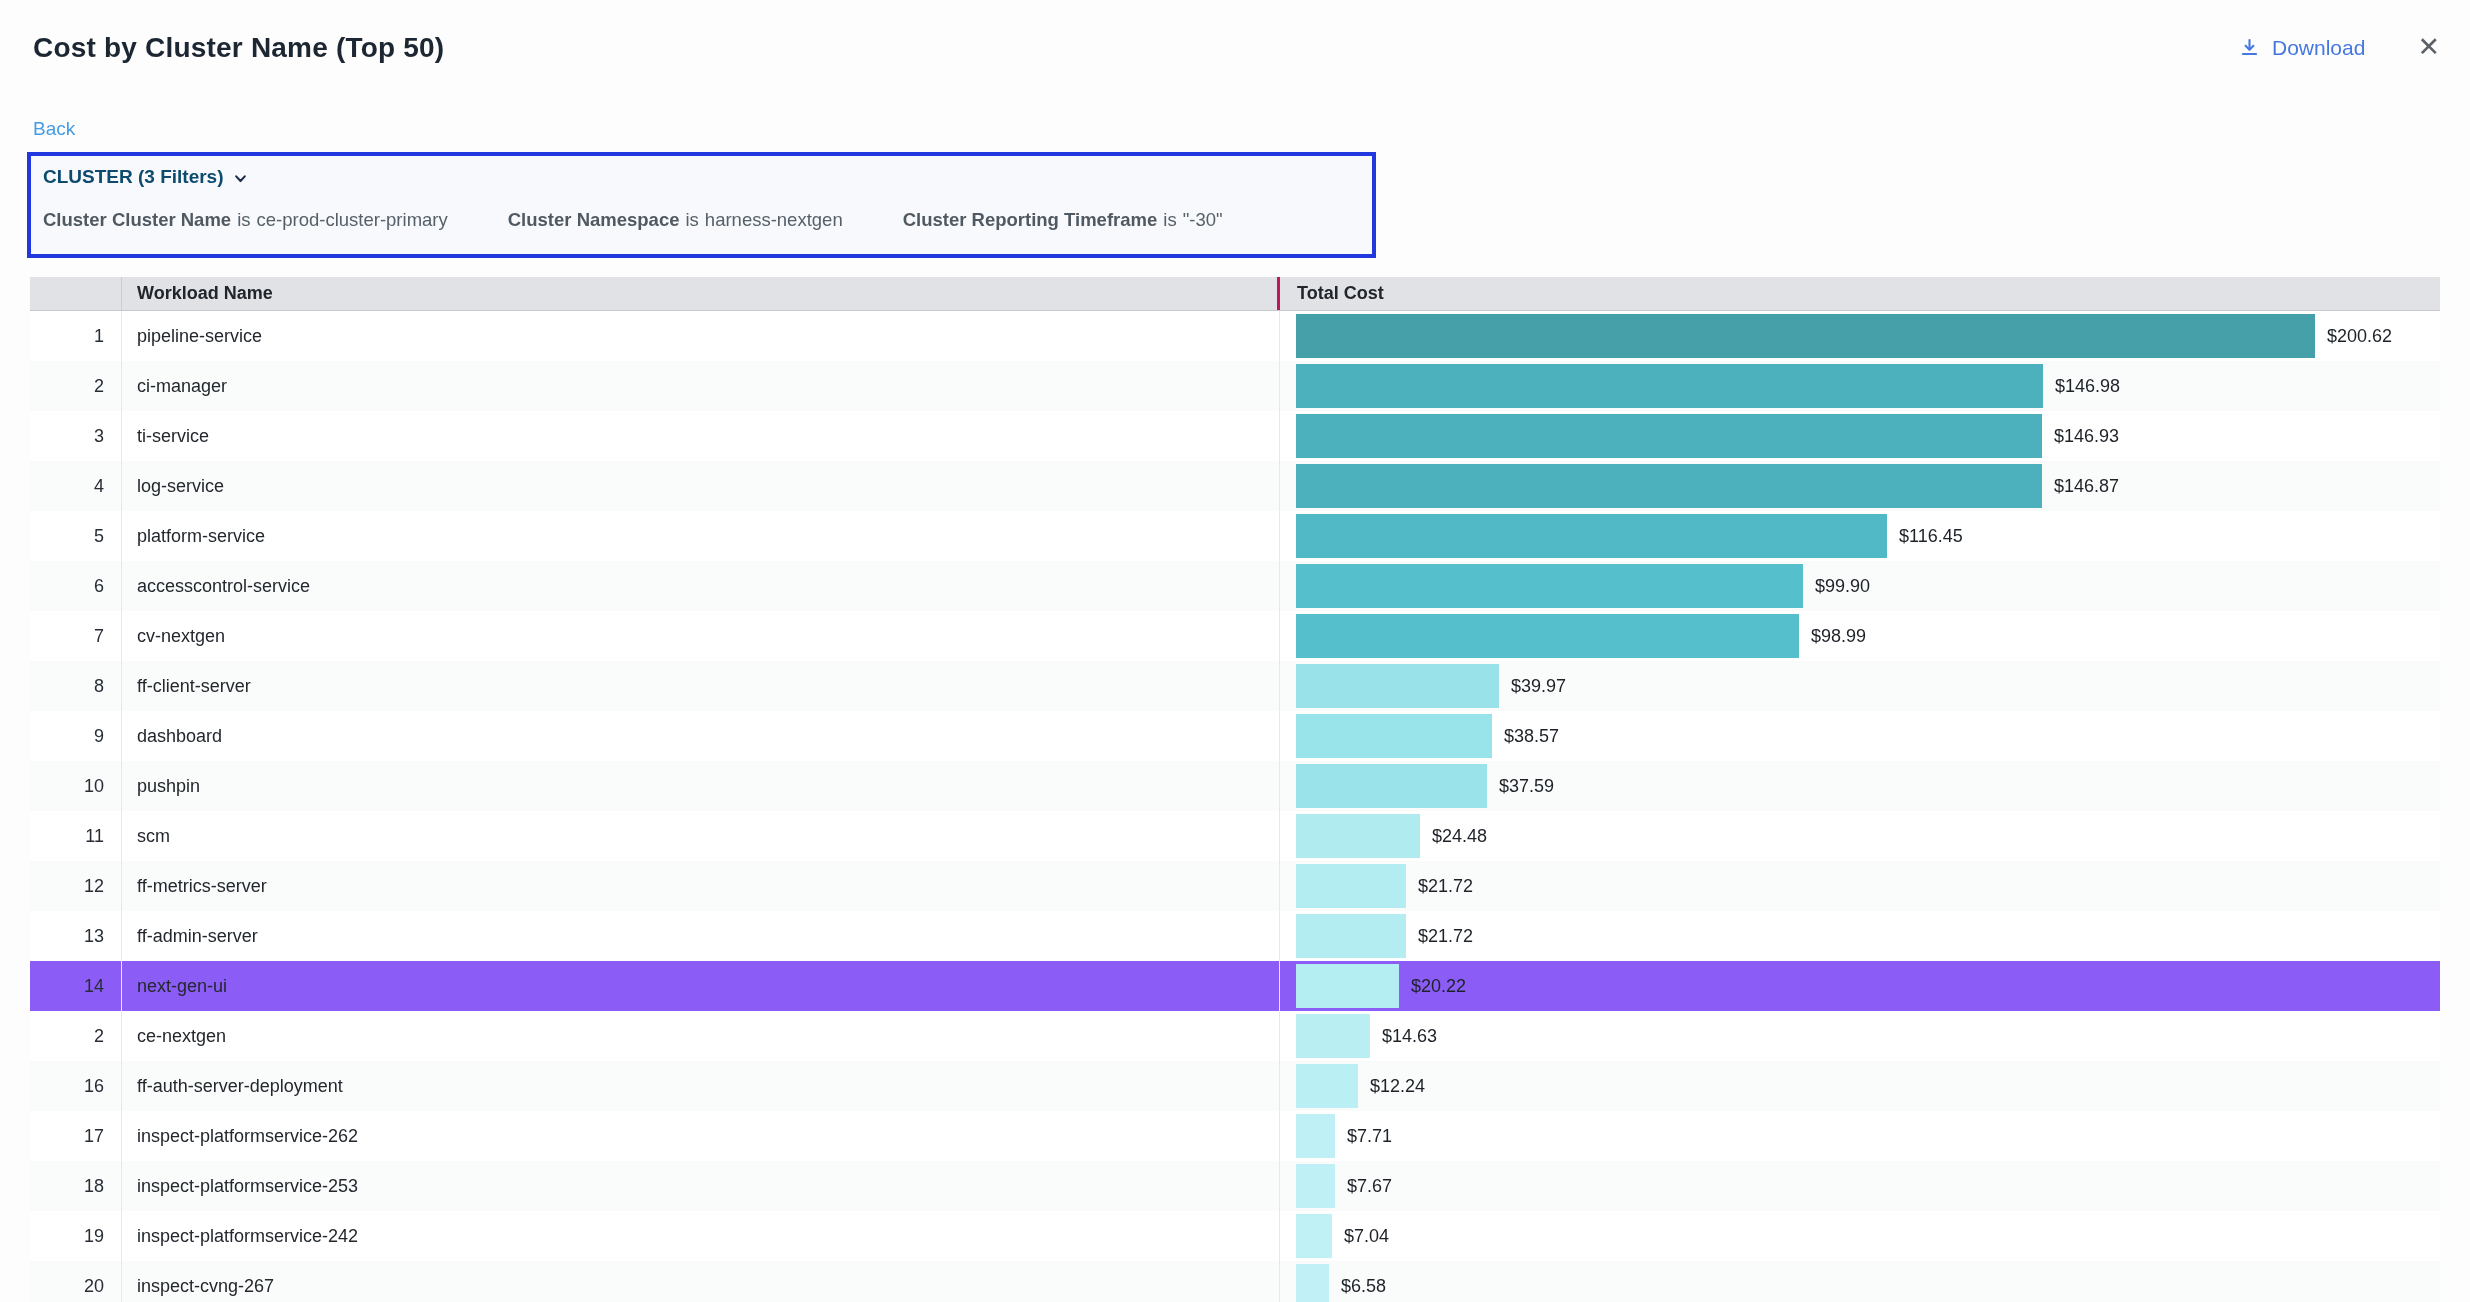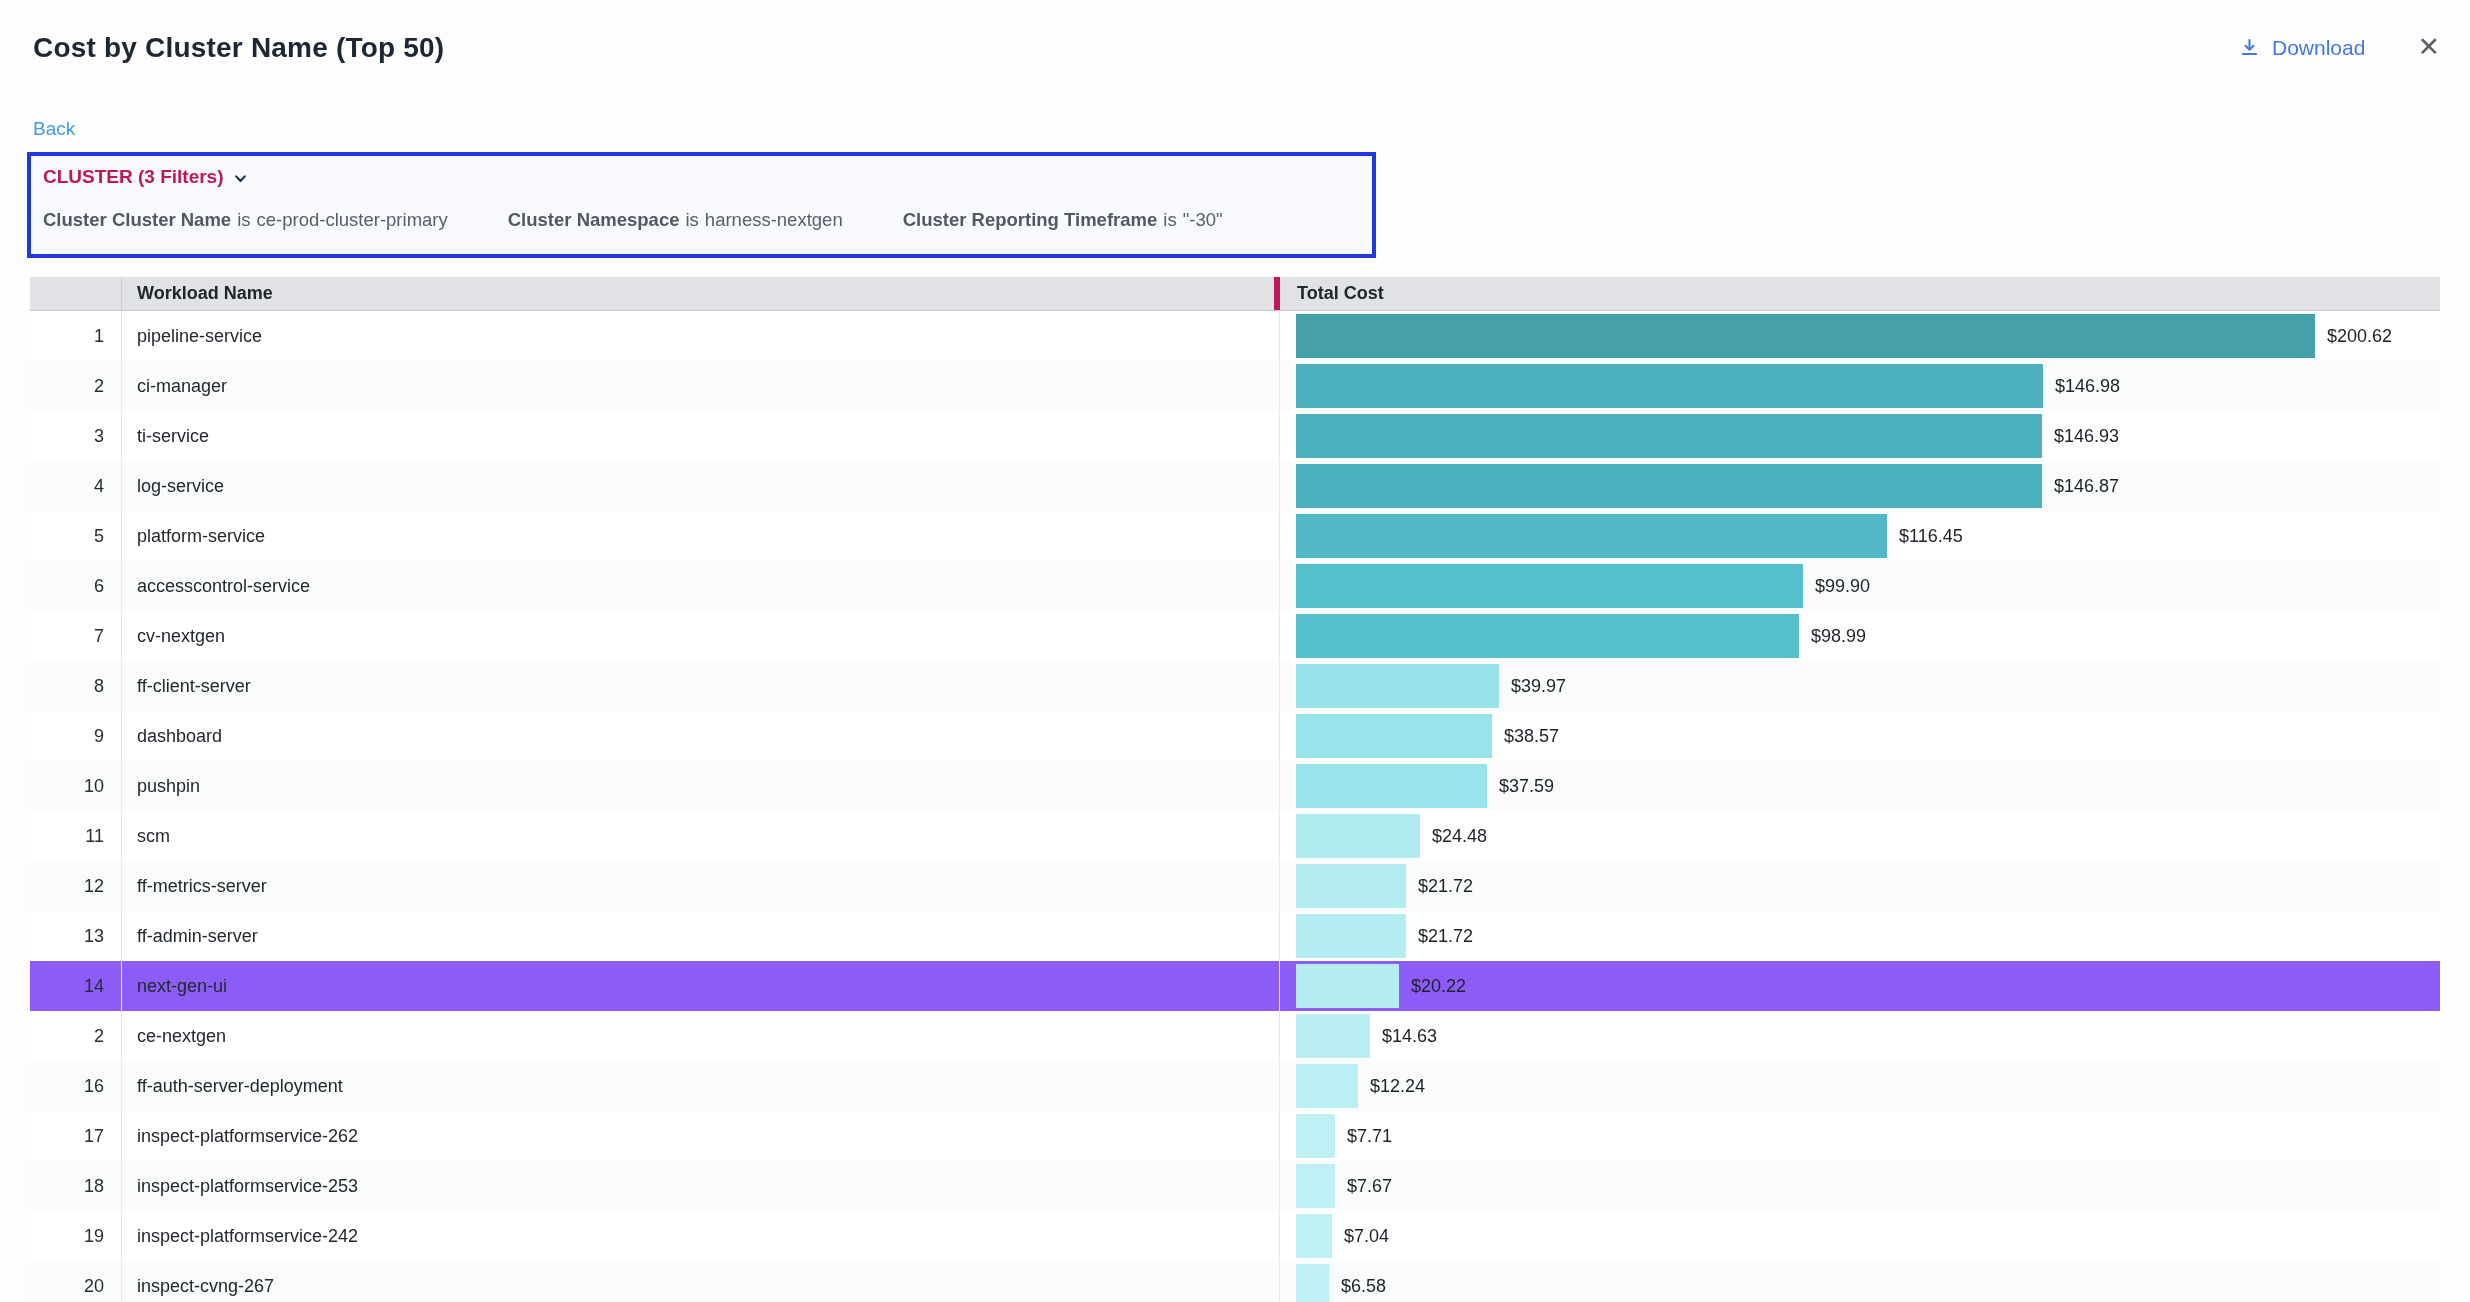--- a/index.html
+++ b/index.html
@@ -41,39 +41,39 @@
   
   .filter-box {
     position: absolute; top: 152px; left: 27px;
     width: 1349px; height: 106px;
     border: 4px solid #2138df;
     background: #f8f9fc;
     padding: 10px 12px;
   }
   .filter-title-row {
     display: flex; align-items: center; gap: 9px;
-    color: #be185d; font-size: 19px; font-weight: 700; cursor: pointer;
+    color: #0c4a6e; font-size: 19px; font-weight: 700; cursor: pointer;
   }
   .filter-title-row svg { display: block; margin-top: 3px; }
   .filter-list {
     display: flex; align-items: center; gap: 60px;
     margin-top: 21px; white-space: nowrap;
   }
   .filter-item { display: flex; align-items: center; gap: 6px; font-size: 18.5px; color: #556069; }
   .filter-item .f-field { font-weight: 600; color: #505962; }
 
   
   .cost-table { position: absolute; top: 277px; left: 30px; width: 2410px; }
   .t-head {
     display: flex; height: 34px; align-items: center;
     background: #e1e2e5; border-bottom: 1px solid #c6c8cb;
     font-weight: 700; font-size: 18px; color: #21262d;
   }
   .col-idx { width: 92px; flex: 0 0 92px; height: 100%; border-right: 1px solid #cbced1; }
-  .col-name { width: 1158px; flex: 0 0 1158px; height: 100%; border-right: 6px solid #be185d;
+  .col-name { width: 1158px; flex: 0 0 1158px; height: 100%; border-right: 3px solid #be185d;
               display: flex; align-items: center; padding-left: 15px; }
   .col-cost { flex: 1 1 auto; height: 100%; display: flex; align-items: center; padding-left: 17px; }
 
   .t-row { display: flex; height: 50px; background: #ffffff; }
   .t-row.even { background: #fafbfb; }
   .t-row.highlight { background: #8b5cf6; }
   .cell-idx {
     width: 92px; flex: 0 0 92px; border-right: 1px solid #e6e8ea;
     display: flex; align-items: center; justify-content: flex-end;
     padding-right: 17px; font-size: 18px; color: #272d34;

